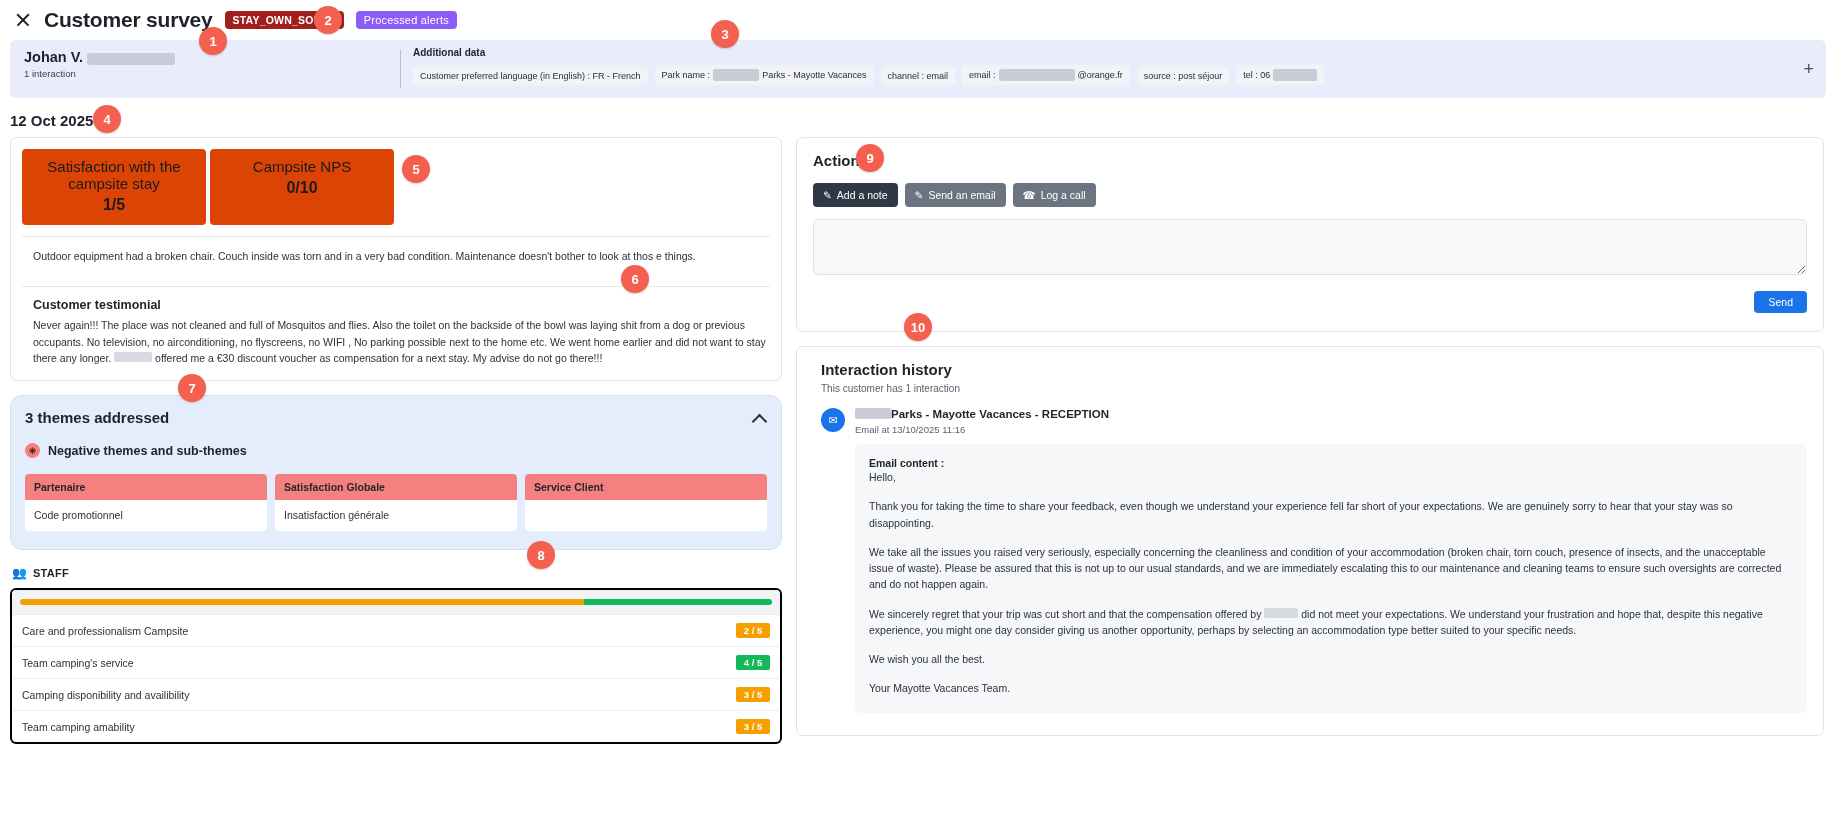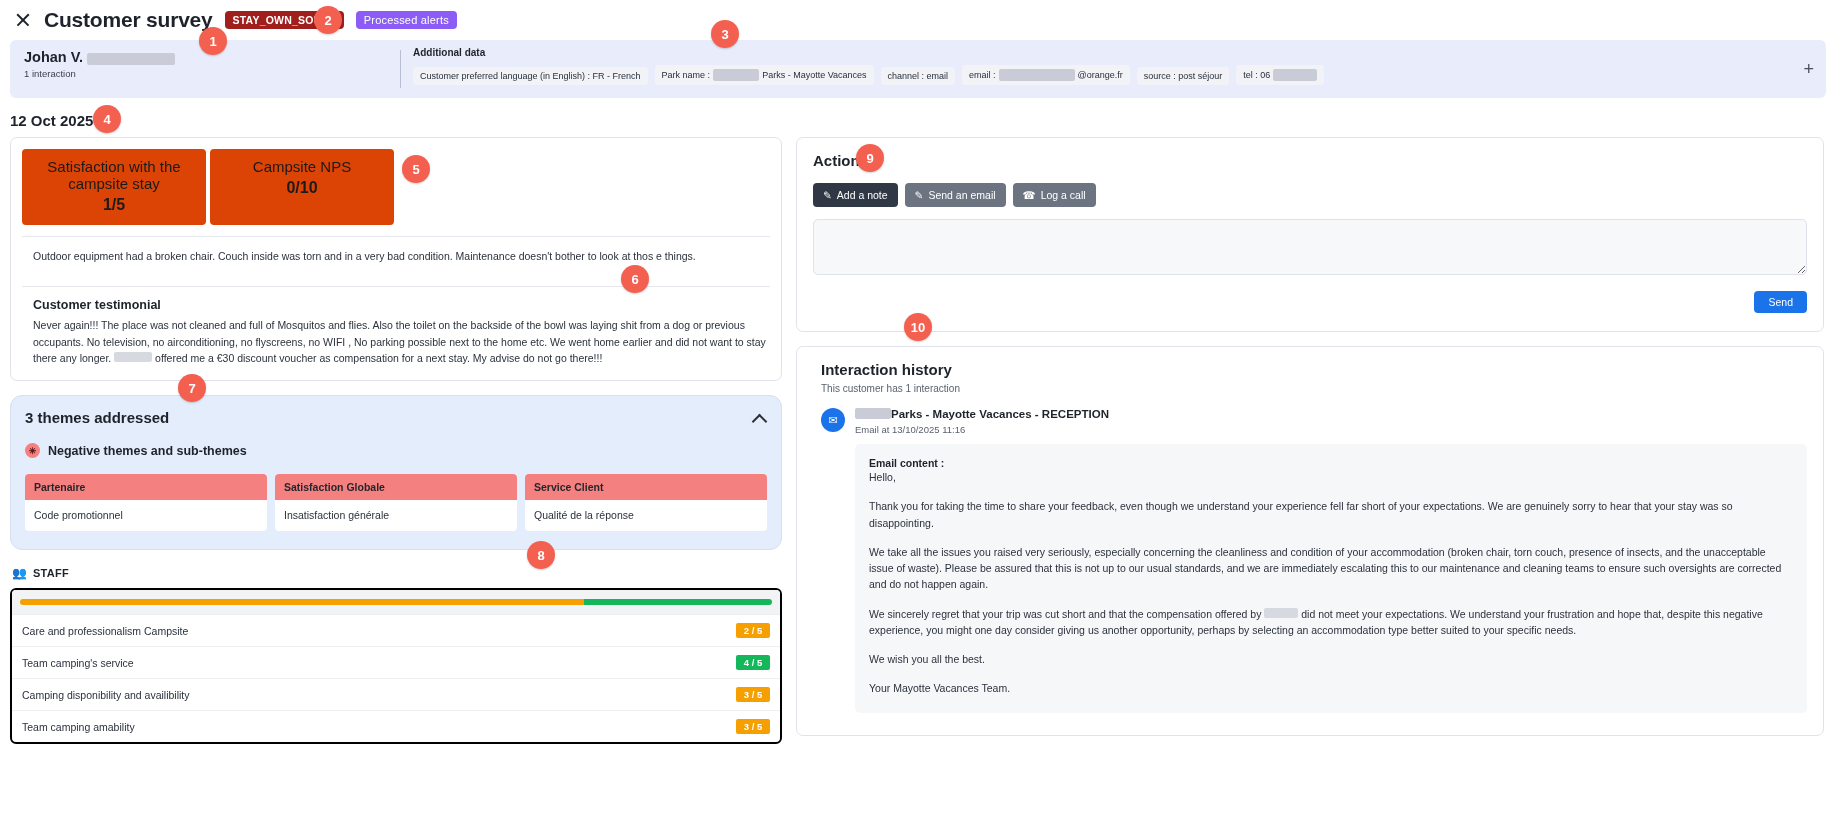--- a/index.html
+++ b/index.html
@@ -263,21 +263,20 @@
           <div class="theme-card">
             <div class="theme-head">Partenaire</div>
             <div class="theme-body">Code promotionnel</div>
           </div>
           <div class="theme-card">
             <div class="theme-head">Satisfaction Globale</div>
             <div class="theme-body">Insatisfaction générale</div>
           </div>
           <div class="theme-card">
             <div class="theme-head">Service Client</div>
-            <div class="theme-body">Qualité de la réponse</div>
           </div>
         </div>
       </div>
 
       <div class="staff-head">
         <span style="font-size:12px;">👥</span>
         <span class="staff-title">STAFF</span>
       </div>
       <div class="staff-card">
         <div class="bar-wrap">

